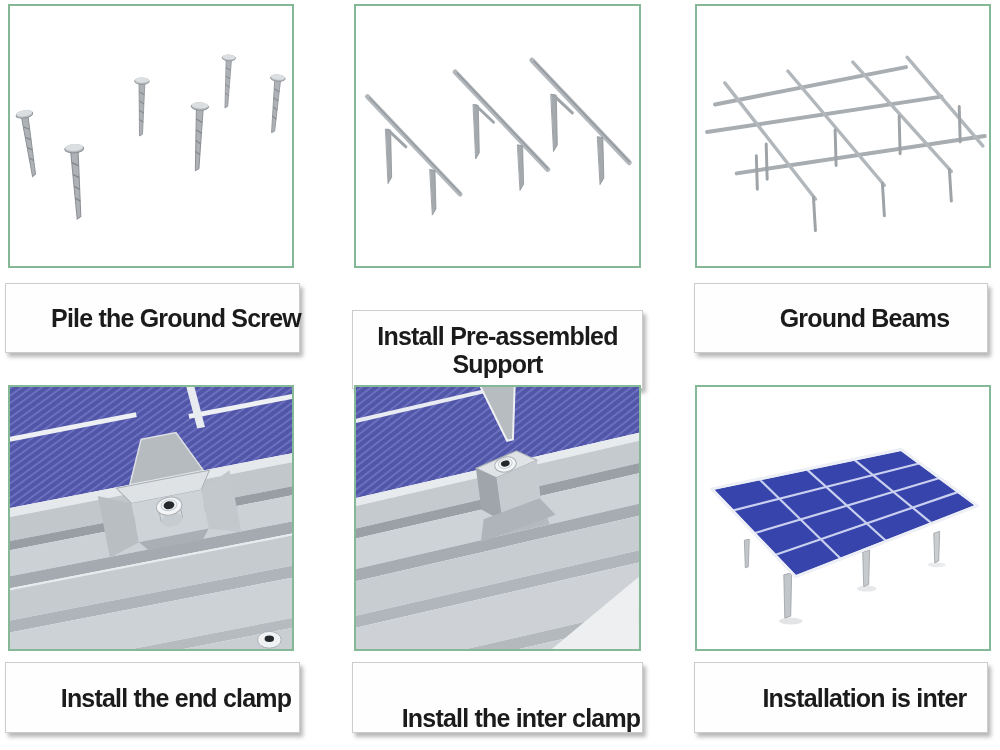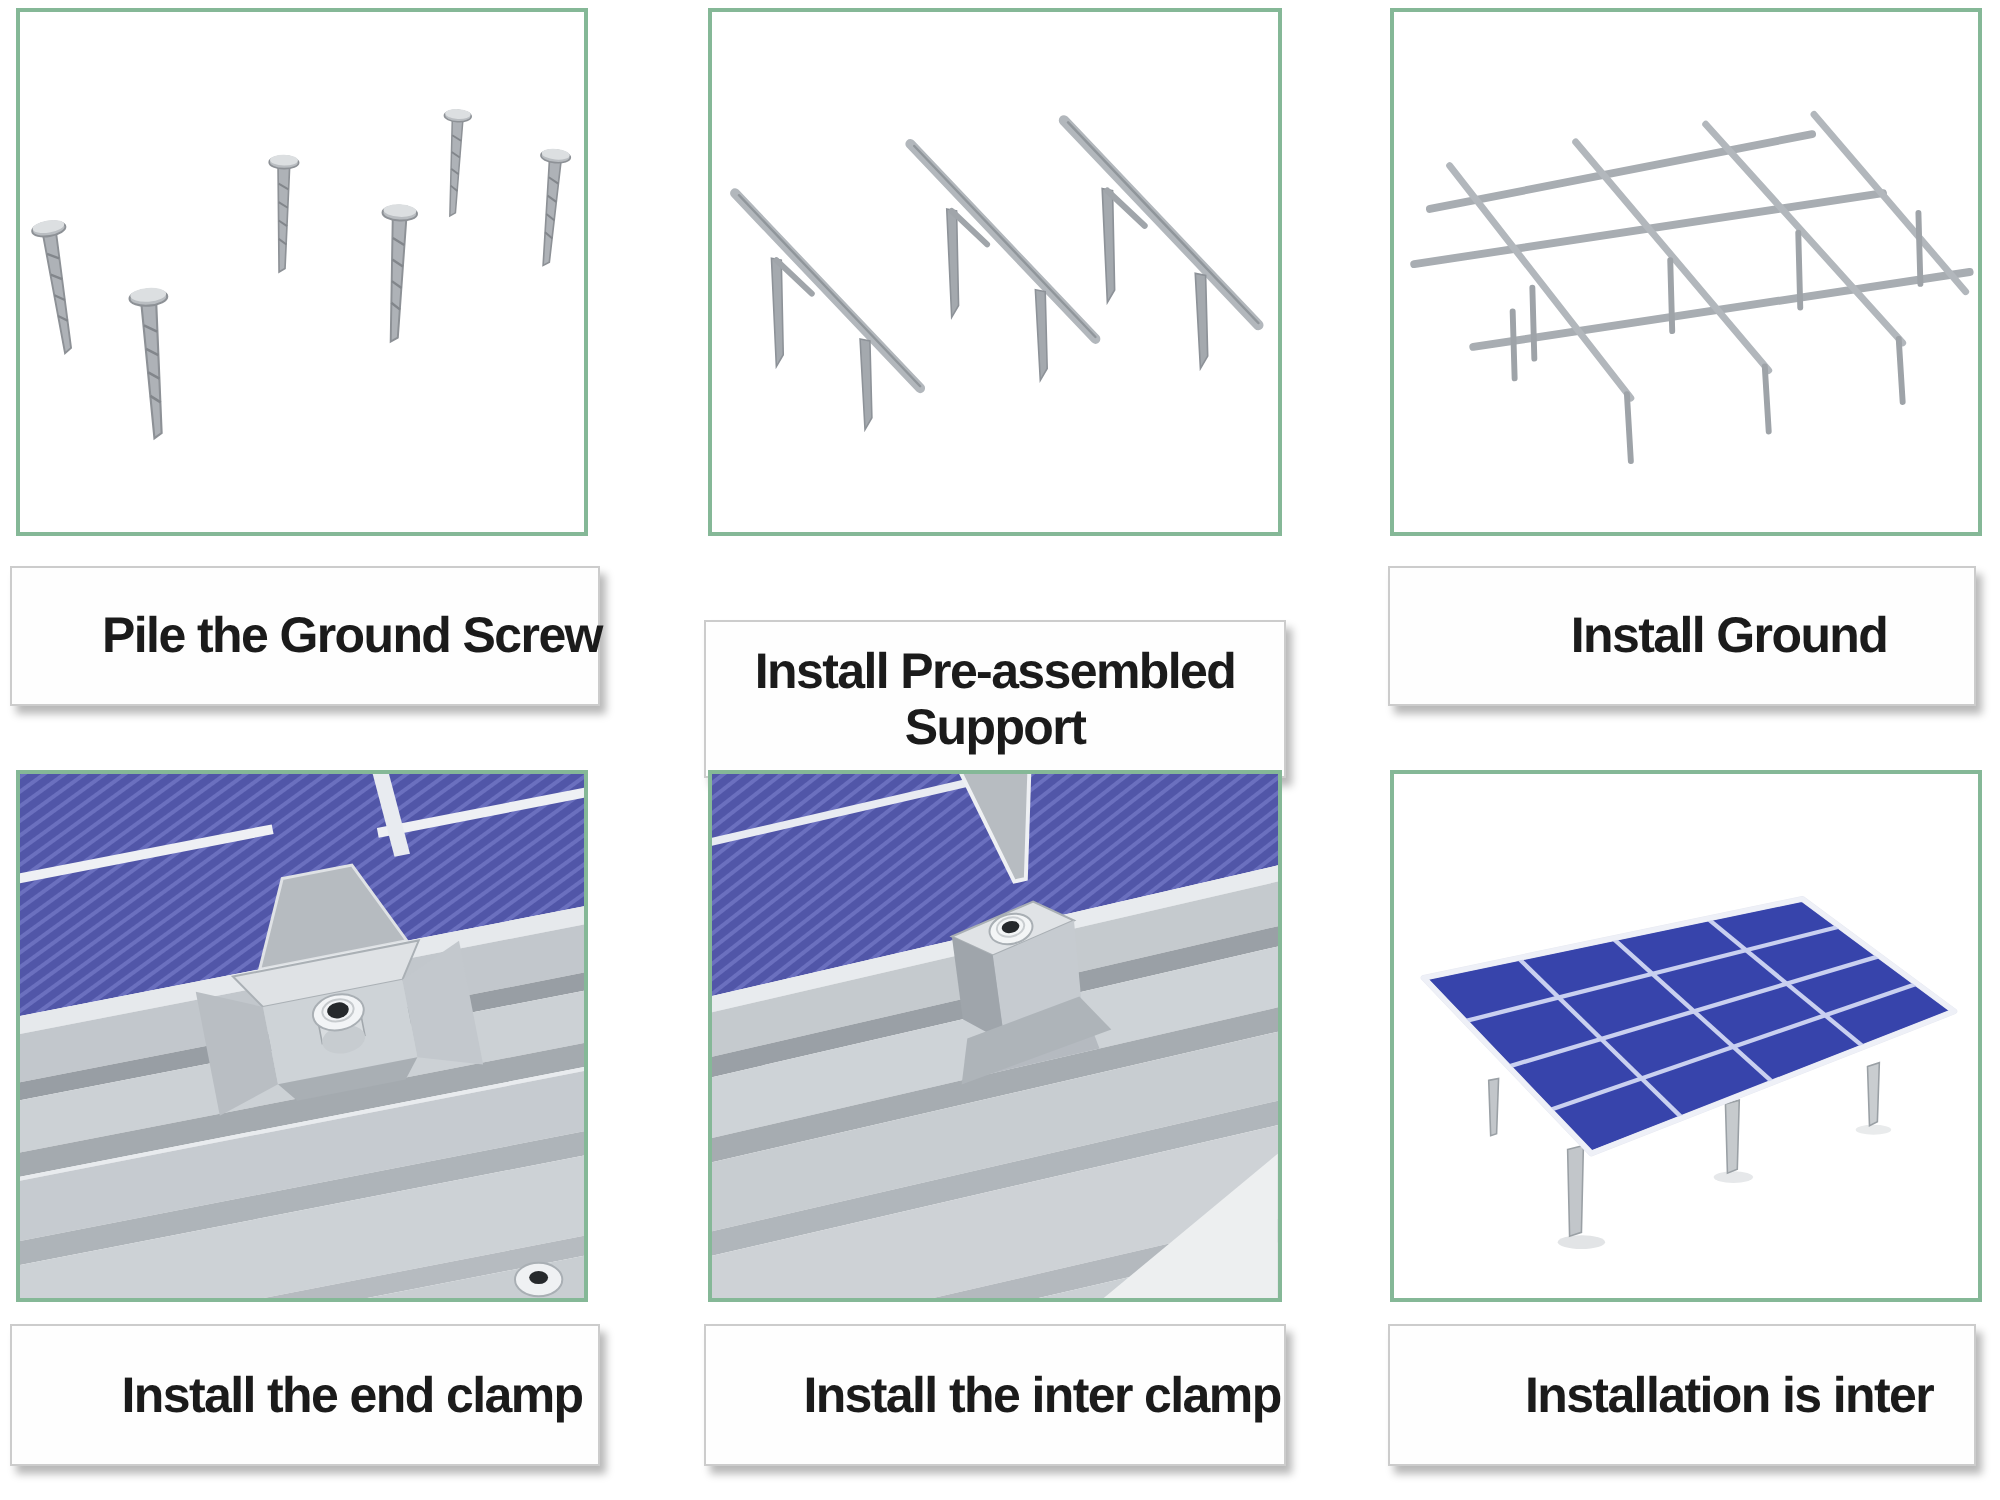--- a/index.html
+++ b/index.html
@@ -25,21 +25,21 @@
   .im1{left:8px;   top:4px;   width:286px; height:264px;}
   .im2{left:354px; top:4px;   width:287px; height:264px;}
   .im3{left:695px; top:4px;   width:296px; height:264px;}
   .im4{left:8px;   top:385px; width:286px; height:266px;}
   .im5{left:354px; top:385px; width:287px; height:266px;}
   .im6{left:695px; top:385px; width:296px; height:266px;}
   .cp1{left:5px;   top:283px; width:295px; height:70px;}
   .cp2{left:352px; top:278px; width:291px; height:79px; padding:0 10px;margin-top:32px;}
   .cp3{left:694px; top:283px; width:294px; height:70px;}
   .cp4{left:5px;   top:662px; width:295px; height:71px;justify-content:center;}
-  .cp5{left:352px; top:662px; width:291px; height:71px;}
+  .cp5{left:352px; top:662px; width:291px; height:71px;align-items:flex-end;}
   .cp6{left:694px; top:662px; width:294px; height:71px;}
 </style>
 </head>
 <body style="--panel-border: #85b897; --caption-border: #cccccc; --caption-text: #1b1b1b;">
 
 <div class="img-box im1">
   <svg viewBox="0 0 282 260">
     <defs>
       <g id="screw">
         <polygon points="-3.2,3 3.2,3 1.6,60 -1.6,62" fill="#aeb2b7" stroke="#8d9196" stroke-width="0.9"></polygon>
@@ -99,21 +99,21 @@
       <line x1="205" y1="112" x2="206" y2="150"></line>
       <line x1="266" y1="102" x2="267" y2="138"></line>
       <line x1="118" y1="194" x2="120" y2="228"></line>
       <line x1="188" y1="180" x2="190" y2="213"></line>
       <line x1="256" y1="166" x2="258" y2="198"></line>
       <line x1="60" y1="152" x2="61" y2="186"></line>
     </g>
   </svg>
 </div>
 <p class="cap cp3">
-    <span class="one">Install Ground</span>
+    <span class="one">Ground Beams</span>
   </p>
 
 <div class="img-box im4">
   <svg viewBox="0 0 286 265">
     <defs>
       <pattern id="pv4" width="6" height="6" patternUnits="userSpaceOnUse" patternTransform="rotate(65)">
         <rect width="6" height="6" fill="#5156a8"></rect>
         <rect width="2" height="6" fill="#6b70bf"></rect>
       </pattern>
     </defs>

